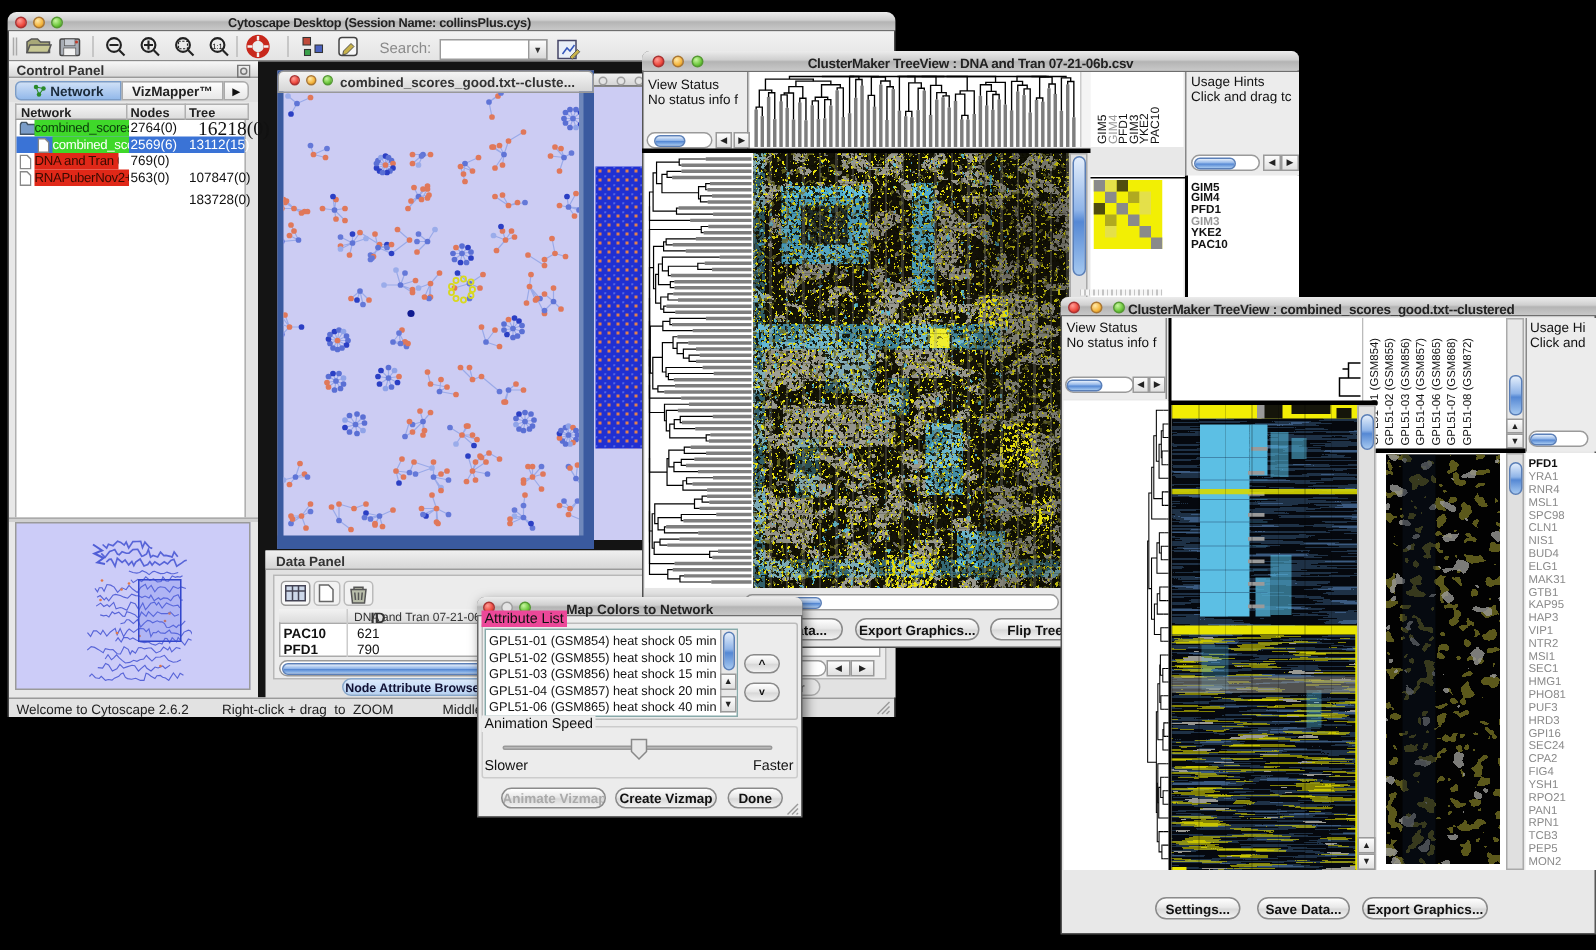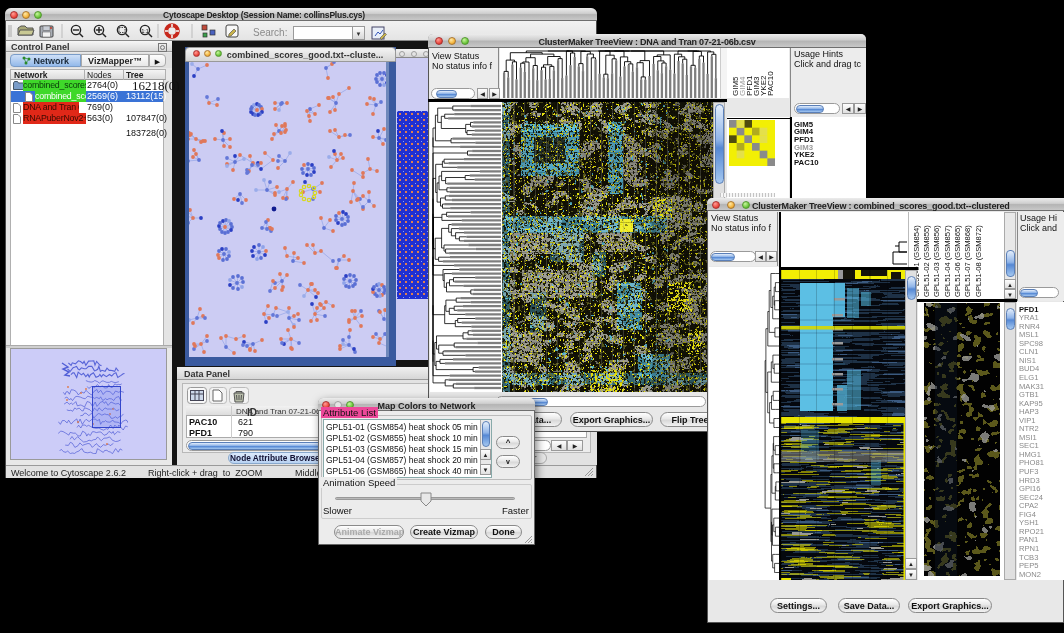--- a/index.html
+++ b/index.html
@@ -15,21 +15,21 @@
  border:1px solid #8a8a8a;border-radius:11px;text-align:center;font-weight:bold;color:#111;white-space:nowrap;overflow:hidden}
 .slider{position:absolute;background:#fff;border:1px solid #9a9a9a;border-radius:6px}
 .sthumb{position:absolute;border-radius:5px;background:linear-gradient(#e4eefb,#8fb4e8 45%,#5588d4 55%,#a5c8f0);border:0.5px solid #5a7fb8}
 .arr{position:absolute;background:linear-gradient(#fdfdfd,#e0e0e0);border:1px solid #9a9a9a;text-align:center;color:#222}
 </style></head><body>
 <div class="ab" style="left:5px;top:8px;width:592px;height:470px;background:#e6e6e6;border-radius:6px 6px 0 0;border:1px solid #4a4a4a;"></div>
 <div class="ab tb" style="left:5px;top:8px;width:592px;height:13px;border-radius:6px 6px 0 0;"></div>
 <div class="light lr" style="left:10px;top:10.5px;margin-top:0"></div>
 <div class="light ly" style="left:22px;top:10.5px;margin-top:0"></div>
 <div class="light lg" style="left:34px;top:10.5px;margin-top:0"></div>
-<div class="ttl" style="left:14px;top:9.5px;width:500px;font-size:8.5px;letter-spacing:-0.2px;">Cytoscape Desktop (Session Name: collinsPlus.cys)</div>
+<div class="ttl" style="left:3px;top:9.5px;width:500px;font-size:8.5px;letter-spacing:-0.2px;">Cytoscape Desktop (Session Name: collinsPlus.cys)</div>
 <div class="ab" style="left:6px;top:21px;width:590px;height:20px;background:linear-gradient(#f2f2f2,#e4e4e4);border-bottom:1px solid #8a8a8a;"></div>
 <svg class="ab" style="left:6px;top:21px" width="420" height="20" viewBox="0 0 420 20">
     <line x1="3" y1="4" x2="3" y2="16" stroke="#aaa"></line>
     <line x1="5" y1="4" x2="5" y2="16" stroke="#aaa"></line>
     <path d="M12 14 V7 l3-2 h4 l2 2 h6 v7 z" fill="#a8a878" stroke="#555"></path>
     <path d="M12 14 l2-5 h14 l-2 5 z" fill="#c8c894" stroke="#555"></path>
     <rect x="34" y="5" width="13" height="11" rx="1" fill="#a8adb5" stroke="#444"></rect>
     <rect x="37" y="5" width="7" height="4.5" fill="#c8cdd5" stroke="#555" stroke-width="0.5"></rect>
     <rect x="36.5" y="11" width="8" height="5" fill="#f2f2f2" stroke="#555" stroke-width="0.5"></rect>
     <circle cx="45" cy="7" r="1" fill="#c03a2a"></circle>
@@ -85,21 +85,21 @@
 <div class="ab" style="left:10px;top:54px;width:71px;height:13px;background:linear-gradient(#cfe0f7,#93b9ea);border:1px solid #7a9cc8;border-radius:4px 0 0 4px;font-size:9px;font-weight:bold;color:#1a2a3a;text-align:center;line-height:12px;"><svg width="9" height="9" style="vertical-align:-1px">
       <circle cx="2" cy="2" r="1.5" fill="#2a8a2a"></circle>
       <circle cx="7" cy="3" r="1.5" fill="#2a8a2a"></circle>
       <circle cx="4" cy="7" r="1.5" fill="#2a8a2a"></circle>
       <path d="M2 2 L7 3 L4 7 Z" stroke="#2a8a2a" fill="none" stroke-width="0.7"></path>
     </svg> Network</div>
 <div class="ab" style="left:81px;top:54px;width:68px;height:13px;background:linear-gradient(#fdfdfd,#e8e8e8);border:1px solid #aaa;font-size:9px;font-weight:bold;color:#222;text-align:center;line-height:12px;">VizMapper™</div>
 <div class="ab" style="left:149px;top:54px;width:17px;height:13px;background:linear-gradient(#fdfdfd,#e8e8e8);border:1px solid #aaa;border-radius:0 4px 4px 0;font-size:7px;color:#111;text-align:center;line-height:13px;">▶</div>
 <div class="ab" style="left:10px;top:69px;width:156px;height:11px;background:linear-gradient(#f4f4f4,#dcdcdc);border:1px solid #b0b0b0;border-bottom:1px solid #9a9a9a;"></div>
 <div class="ab" style="left:14px;top:70px;font-size:8.5px;font-weight:bold;color:#222;">Network</div>
-<div class="ab" style="left:87px;top:70px;font-size:8.5px;font-weight:normal;color:#222;">Nodes</div>
+<div class="ab" style="left:87px;top:70px;font-size:8.5px;font-weight:bold;color:#222;">Nodes</div>
 <div class="ab" style="left:126px;top:70px;font-size:8.5px;font-weight:bold;color:#222;">Tree</div>
 <div class="ab" style="left:84px;top:69px;width:1px;height:11px;background:#b0b0b0;"></div>
 <div class="ab" style="left:123px;top:69px;width:1px;height:11px;background:#b0b0b0;"></div>
 <div class="ab" style="left:10px;top:80px;width:153px;height:265px;background:#fff;border-left:1px solid #b0b0b0;"></div>
 <div class="ab" style="left:163px;top:80px;width:9px;height:265px;background:#e4e4e4;border-left:1px solid #b0b0b0;"></div>
 <svg class="ab" style="left:13px;top:81px" width="11" height="9">
     <path d="M0.5 8.5 V2 l1-1.5 h3 l1 1.5 h5 V8.5 z" fill="#7a9cc8" stroke="#456"></path>
   </svg>
 <div class="ab" style="left:23px;top:80px;width:63px;height:11px;background:#3fd82a;font-size:8.8px;letter-spacing:-0.2px;color:#0a3a0a;white-space:nowrap;overflow:hidden;line-height:11px;">combined_scores_</div>
 <div class="ab" style="left:87px;top:80px;font-size:9px;color:#111;line-height:11px;">2764(0)</div>

